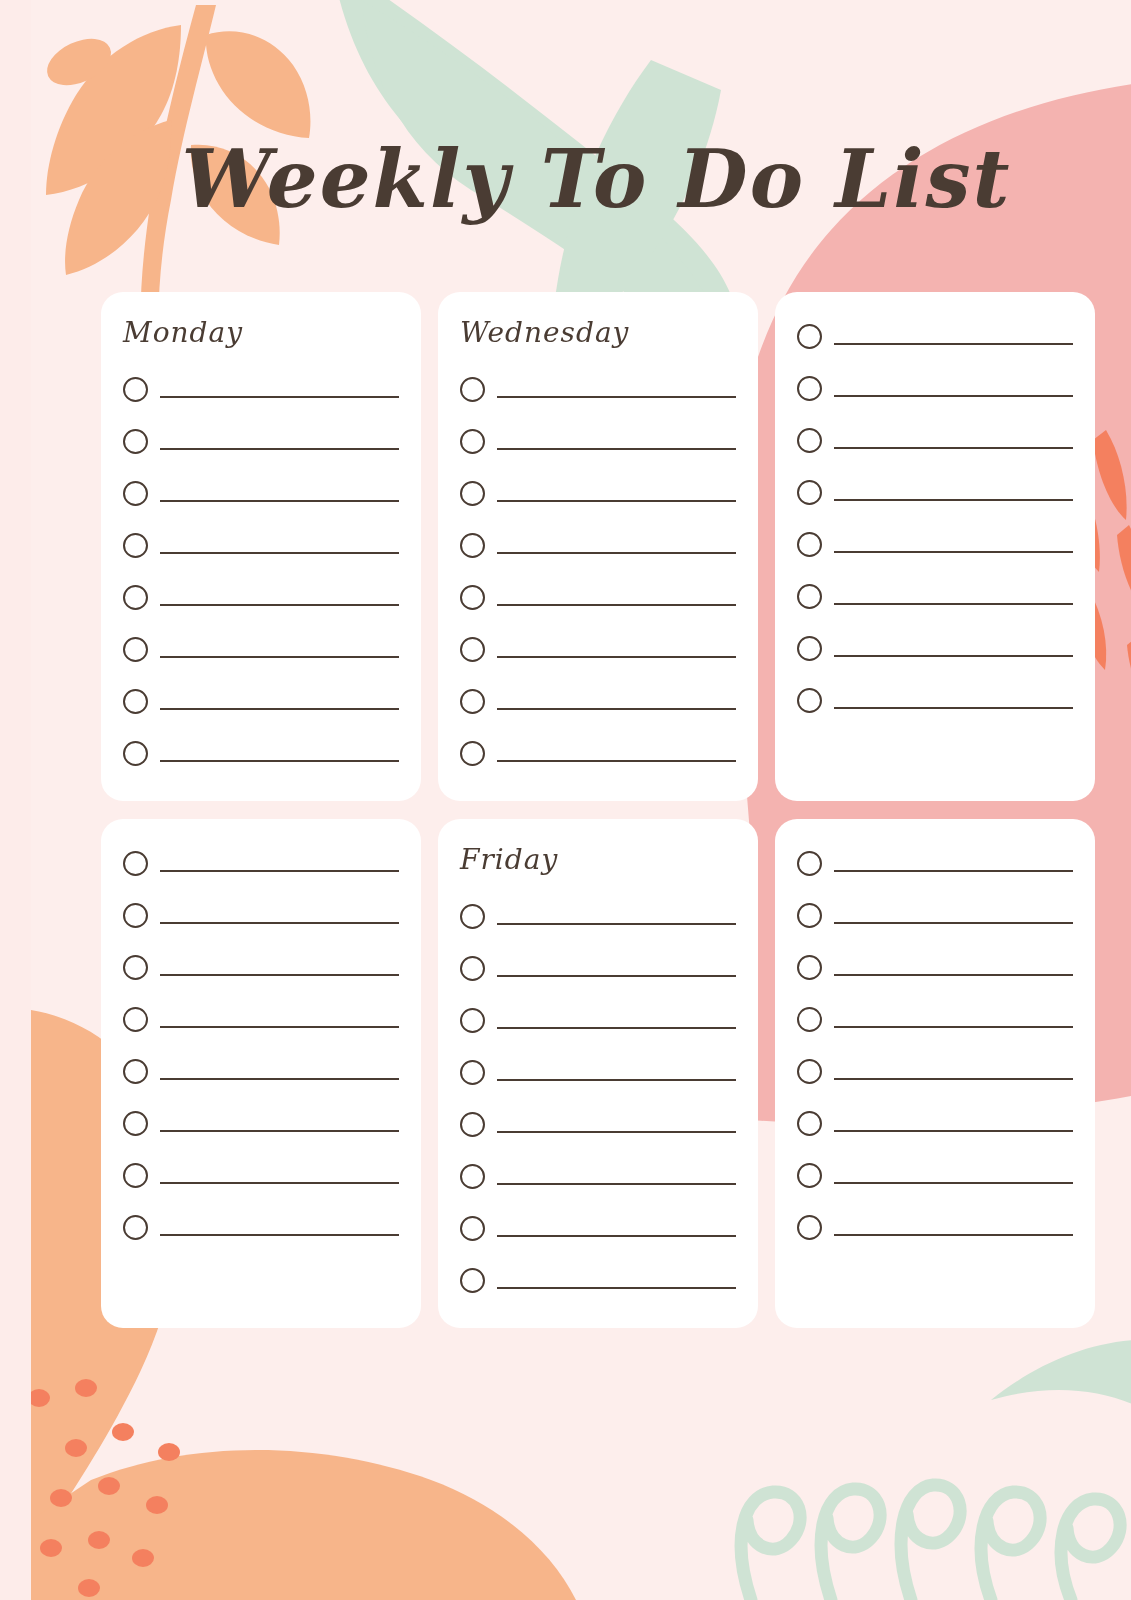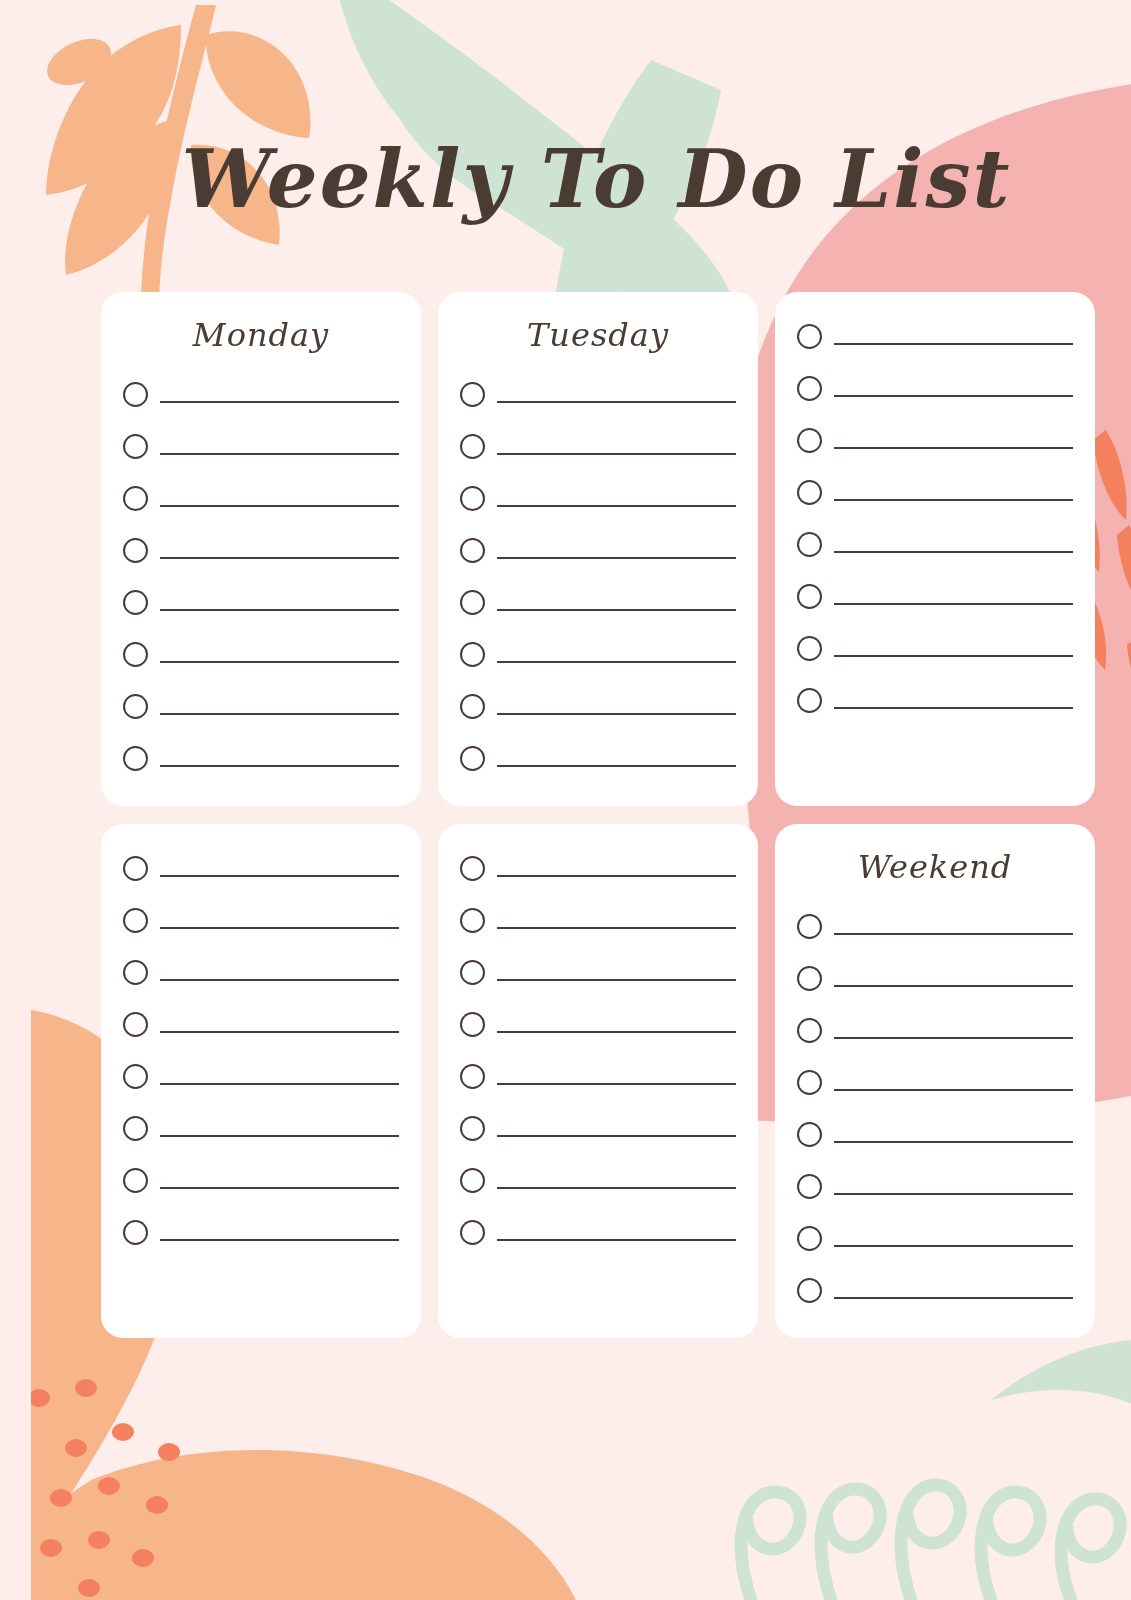--- a/index.html
+++ b/index.html
@@ -57,24 +57,24 @@
     gap: 18px 17px;
   }
   .card {
     width: 320px;
     background: #ffffff;
     border-radius: 22px;
     padding: 18px 22px 22px 22px;
     box-sizing: border-box;
   }
   .card-title {
-    text-align: center;
+    text-align: left;
     font-family: "DejaVu Serif", serif;
     font-style: italic;
-    font-size: 32px;
+    font-size: 28px;
     letter-spacing: 1px;
     color: #4a3c33;
     margin: 6px 0 14px 0;
   }
   .rows {
     display: flex;
     flex-direction: column;
     gap: 0px;
   }
   .row {
@@ -192,170 +192,170 @@
               <span class="line"></span>
             </div>
           <div class="row">
               <span class="bullet"></span>
               <span class="line"></span>
             </div>
         </div>
       </div>
 
       <div class="card">
-        <div class="card-title">Tuesday</div>
-        <div class="rows">
-          <div class="row">
-              <span class="bullet"></span>
-              <span class="line"></span>
-            </div>
-          <div class="row">
-              <span class="bullet"></span>
-              <span class="line"></span>
-            </div>
-          <div class="row">
-              <span class="bullet"></span>
-              <span class="line"></span>
-            </div>
-          <div class="row">
-              <span class="bullet"></span>
-              <span class="line"></span>
-            </div>
-          <div class="row">
-              <span class="bullet"></span>
-              <span class="line"></span>
-            </div>
-          <div class="row">
-              <span class="bullet"></span>
-              <span class="line"></span>
-            </div>
-          <div class="row">
-              <span class="bullet"></span>
-              <span class="line"></span>
-            </div>
-          <div class="row">
-              <span class="bullet"></span>
-              <span class="line"></span>
-            </div>
-        </div>
-      </div>
-
-      <div class="card">
-        <div class="rows">
-          <div class="row">
-              <span class="bullet"></span>
-              <span class="line"></span>
-            </div>
-          <div class="row">
-              <span class="bullet"></span>
-              <span class="line"></span>
-            </div>
-          <div class="row">
-              <span class="bullet"></span>
-              <span class="line"></span>
-            </div>
-          <div class="row">
-              <span class="bullet"></span>
-              <span class="line"></span>
-            </div>
-          <div class="row">
-              <span class="bullet"></span>
-              <span class="line"></span>
-            </div>
-          <div class="row">
-              <span class="bullet"></span>
-              <span class="line"></span>
-            </div>
-          <div class="row">
-              <span class="bullet"></span>
-              <span class="line"></span>
-            </div>
-          <div class="row">
-              <span class="bullet"></span>
-              <span class="line"></span>
-            </div>
-        </div>
-      </div>
-
-      <div class="card">
-        <div class="rows">
-          <div class="row">
-              <span class="bullet"></span>
-              <span class="line"></span>
-            </div>
-          <div class="row">
-              <span class="bullet"></span>
-              <span class="line"></span>
-            </div>
-          <div class="row">
-              <span class="bullet"></span>
-              <span class="line"></span>
-            </div>
-          <div class="row">
-              <span class="bullet"></span>
-              <span class="line"></span>
-            </div>
-          <div class="row">
-              <span class="bullet"></span>
-              <span class="line"></span>
-            </div>
-          <div class="row">
-              <span class="bullet"></span>
-              <span class="line"></span>
-            </div>
-          <div class="row">
-              <span class="bullet"></span>
-              <span class="line"></span>
-            </div>
-          <div class="row">
-              <span class="bullet"></span>
-              <span class="line"></span>
-            </div>
-        </div>
-      </div>
-
-      <div class="card">
-        <div class="rows">
-          <div class="row">
-              <span class="bullet"></span>
-              <span class="line"></span>
-            </div>
-          <div class="row">
-              <span class="bullet"></span>
-              <span class="line"></span>
-            </div>
-          <div class="row">
-              <span class="bullet"></span>
-              <span class="line"></span>
-            </div>
-          <div class="row">
-              <span class="bullet"></span>
-              <span class="line"></span>
-            </div>
-          <div class="row">
-              <span class="bullet"></span>
-              <span class="line"></span>
-            </div>
-          <div class="row">
-              <span class="bullet"></span>
-              <span class="line"></span>
-            </div>
-          <div class="row">
-              <span class="bullet"></span>
-              <span class="line"></span>
-            </div>
-          <div class="row">
-              <span class="bullet"></span>
-              <span class="line"></span>
-            </div>
-        </div>
-      </div>
-
-      <div class="card">
-        <div class="card-title">Weekend</div>
+        <div class="card-title">Wednesday</div>
+        <div class="rows">
+          <div class="row">
+              <span class="bullet"></span>
+              <span class="line"></span>
+            </div>
+          <div class="row">
+              <span class="bullet"></span>
+              <span class="line"></span>
+            </div>
+          <div class="row">
+              <span class="bullet"></span>
+              <span class="line"></span>
+            </div>
+          <div class="row">
+              <span class="bullet"></span>
+              <span class="line"></span>
+            </div>
+          <div class="row">
+              <span class="bullet"></span>
+              <span class="line"></span>
+            </div>
+          <div class="row">
+              <span class="bullet"></span>
+              <span class="line"></span>
+            </div>
+          <div class="row">
+              <span class="bullet"></span>
+              <span class="line"></span>
+            </div>
+          <div class="row">
+              <span class="bullet"></span>
+              <span class="line"></span>
+            </div>
+        </div>
+      </div>
+
+      <div class="card">
+        <div class="rows">
+          <div class="row">
+              <span class="bullet"></span>
+              <span class="line"></span>
+            </div>
+          <div class="row">
+              <span class="bullet"></span>
+              <span class="line"></span>
+            </div>
+          <div class="row">
+              <span class="bullet"></span>
+              <span class="line"></span>
+            </div>
+          <div class="row">
+              <span class="bullet"></span>
+              <span class="line"></span>
+            </div>
+          <div class="row">
+              <span class="bullet"></span>
+              <span class="line"></span>
+            </div>
+          <div class="row">
+              <span class="bullet"></span>
+              <span class="line"></span>
+            </div>
+          <div class="row">
+              <span class="bullet"></span>
+              <span class="line"></span>
+            </div>
+          <div class="row">
+              <span class="bullet"></span>
+              <span class="line"></span>
+            </div>
+        </div>
+      </div>
+
+      <div class="card">
+        <div class="rows">
+          <div class="row">
+              <span class="bullet"></span>
+              <span class="line"></span>
+            </div>
+          <div class="row">
+              <span class="bullet"></span>
+              <span class="line"></span>
+            </div>
+          <div class="row">
+              <span class="bullet"></span>
+              <span class="line"></span>
+            </div>
+          <div class="row">
+              <span class="bullet"></span>
+              <span class="line"></span>
+            </div>
+          <div class="row">
+              <span class="bullet"></span>
+              <span class="line"></span>
+            </div>
+          <div class="row">
+              <span class="bullet"></span>
+              <span class="line"></span>
+            </div>
+          <div class="row">
+              <span class="bullet"></span>
+              <span class="line"></span>
+            </div>
+          <div class="row">
+              <span class="bullet"></span>
+              <span class="line"></span>
+            </div>
+        </div>
+      </div>
+
+      <div class="card">
+        <div class="card-title">Friday</div>
+        <div class="rows">
+          <div class="row">
+              <span class="bullet"></span>
+              <span class="line"></span>
+            </div>
+          <div class="row">
+              <span class="bullet"></span>
+              <span class="line"></span>
+            </div>
+          <div class="row">
+              <span class="bullet"></span>
+              <span class="line"></span>
+            </div>
+          <div class="row">
+              <span class="bullet"></span>
+              <span class="line"></span>
+            </div>
+          <div class="row">
+              <span class="bullet"></span>
+              <span class="line"></span>
+            </div>
+          <div class="row">
+              <span class="bullet"></span>
+              <span class="line"></span>
+            </div>
+          <div class="row">
+              <span class="bullet"></span>
+              <span class="line"></span>
+            </div>
+          <div class="row">
+              <span class="bullet"></span>
+              <span class="line"></span>
+            </div>
+        </div>
+      </div>
+
+      <div class="card">
         <div class="rows">
           <div class="row">
               <span class="bullet"></span>
               <span class="line"></span>
             </div>
           <div class="row">
               <span class="bullet"></span>
               <span class="line"></span>
             </div>
           <div class="row">

